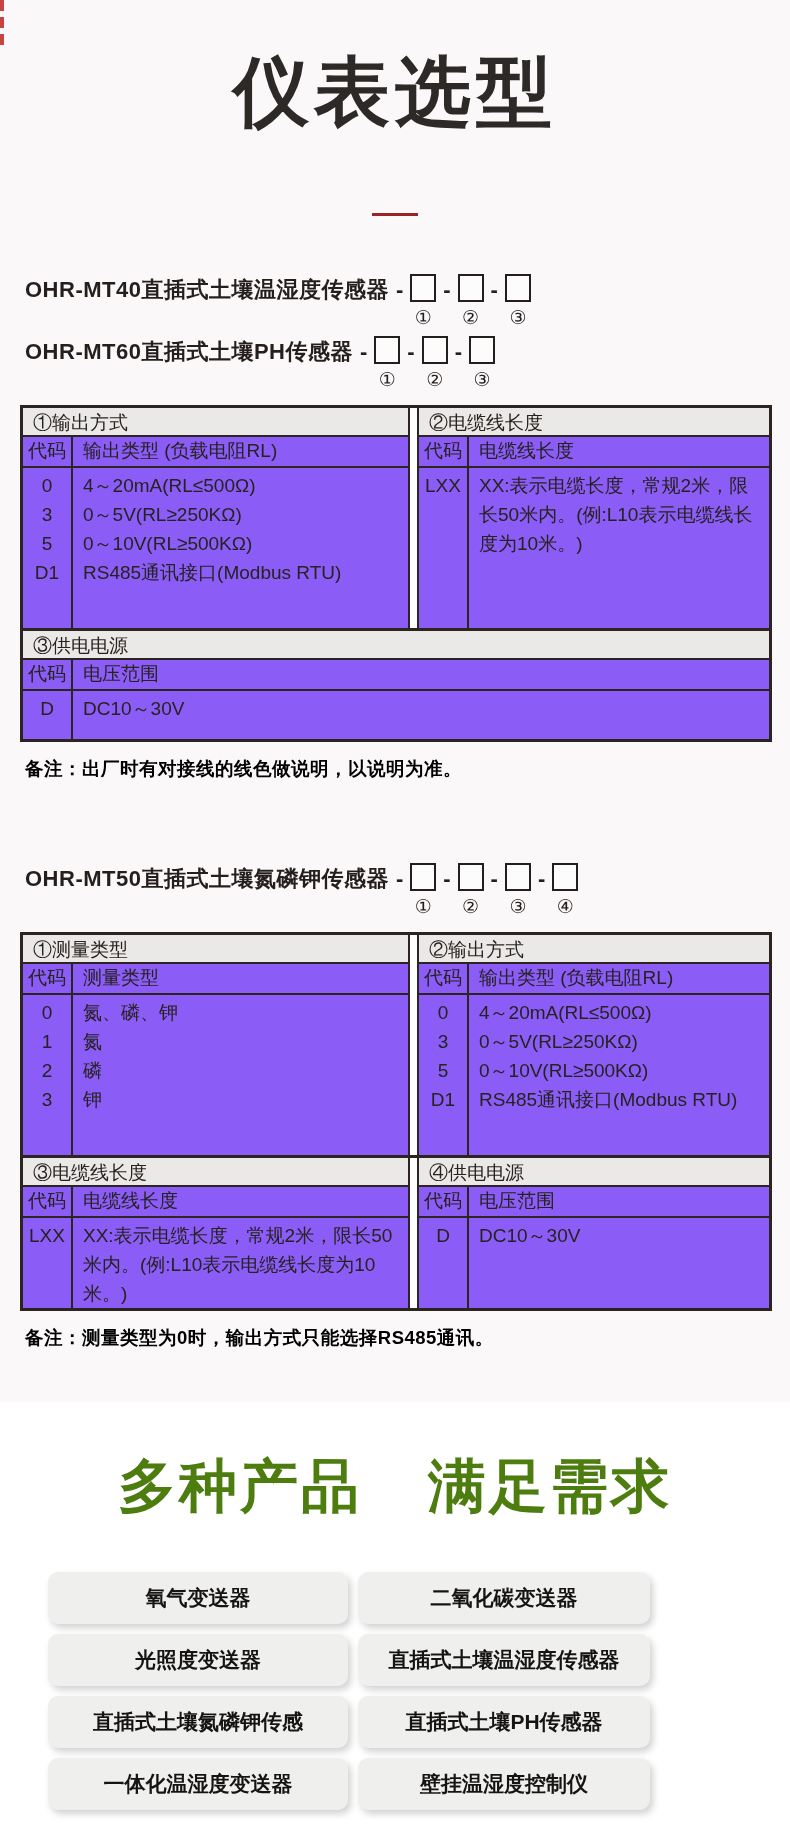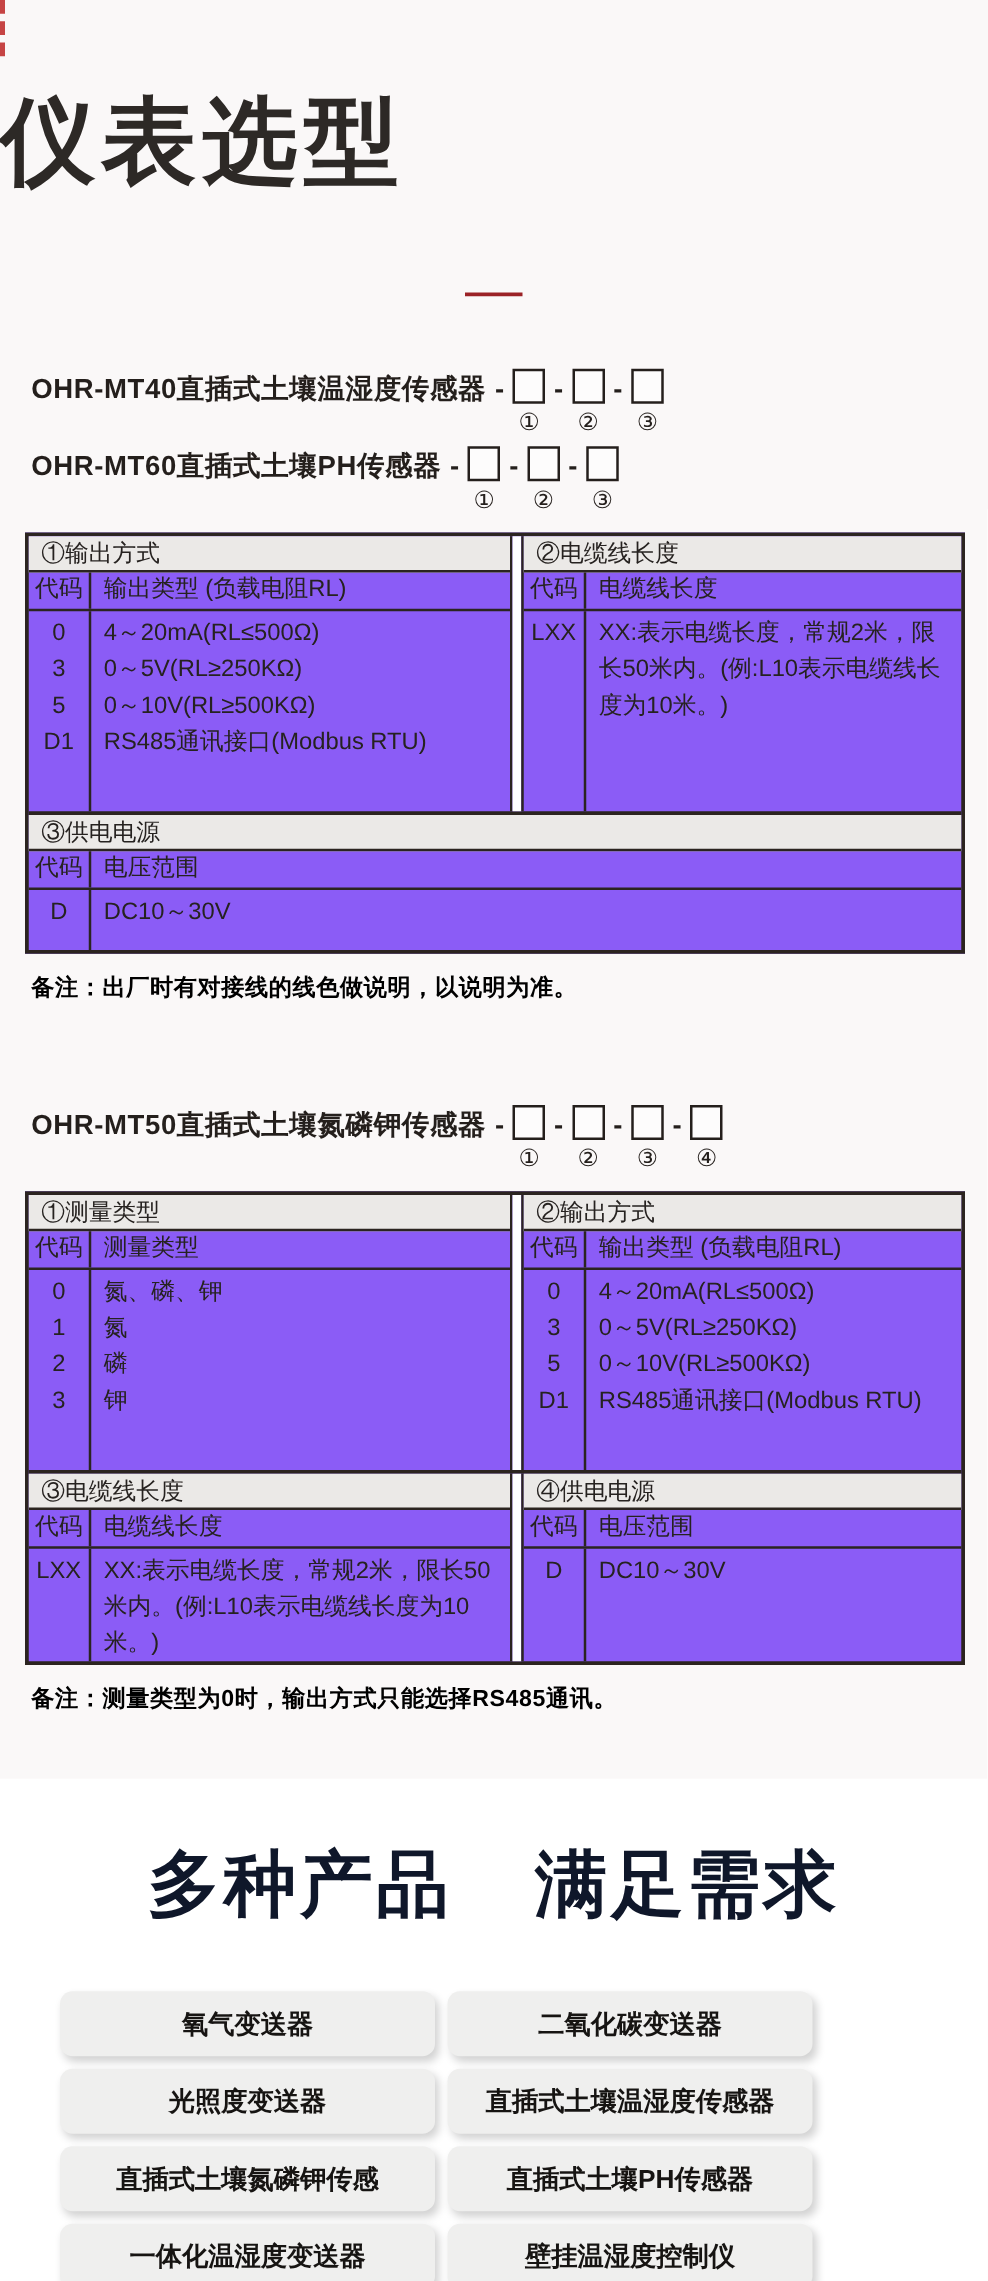--- a/index.html
+++ b/index.html
@@ -12,21 +12,22 @@
   }
   .page { position: relative; width: 790px; height: 1825px; }
 
   
   .upper { background: #faf8f8; padding-bottom: 52px; }
 
   .edge-marks { position: absolute; left: 0; top: 0; width: 4px; }
   .edge-marks span { display: block; width: 4px; height: 11px; background: #c64444; margin-bottom: 6px; }
 
   .page-title {
-    padding-top: 63px;
+    padding-top: 42px;
+    text-align: center;
     font-size: 76px;
     font-weight: 900;
     letter-spacing: 5px;
     color: #2d2926;
   }
   .red-divider {
     width: 46px; height: 3px;
     background: #9b2227;
     margin: 68px auto 0 auto;
   }
@@ -82,21 +83,21 @@
     letter-spacing: 0.5px;
   }
   .models-2 { margin-top: 82px; }
 
   
   .products { background: #ffffff; padding-top: 46px; }
   .products-heading {
     text-align: center;
     font-size: 58px;
     font-weight: 900;
-    color: #0f172a;
+    color: #4d7c0f;
     letter-spacing: 3px;
   }
   .ph-left { margin-right: 66px; }
   .btn-grid {
     margin: 46px 0 0 48px;
     display: grid;
     grid-template-columns: 300px 292px;
     column-gap: 80px;
     row-gap: 13px;
     gap: 10px;

